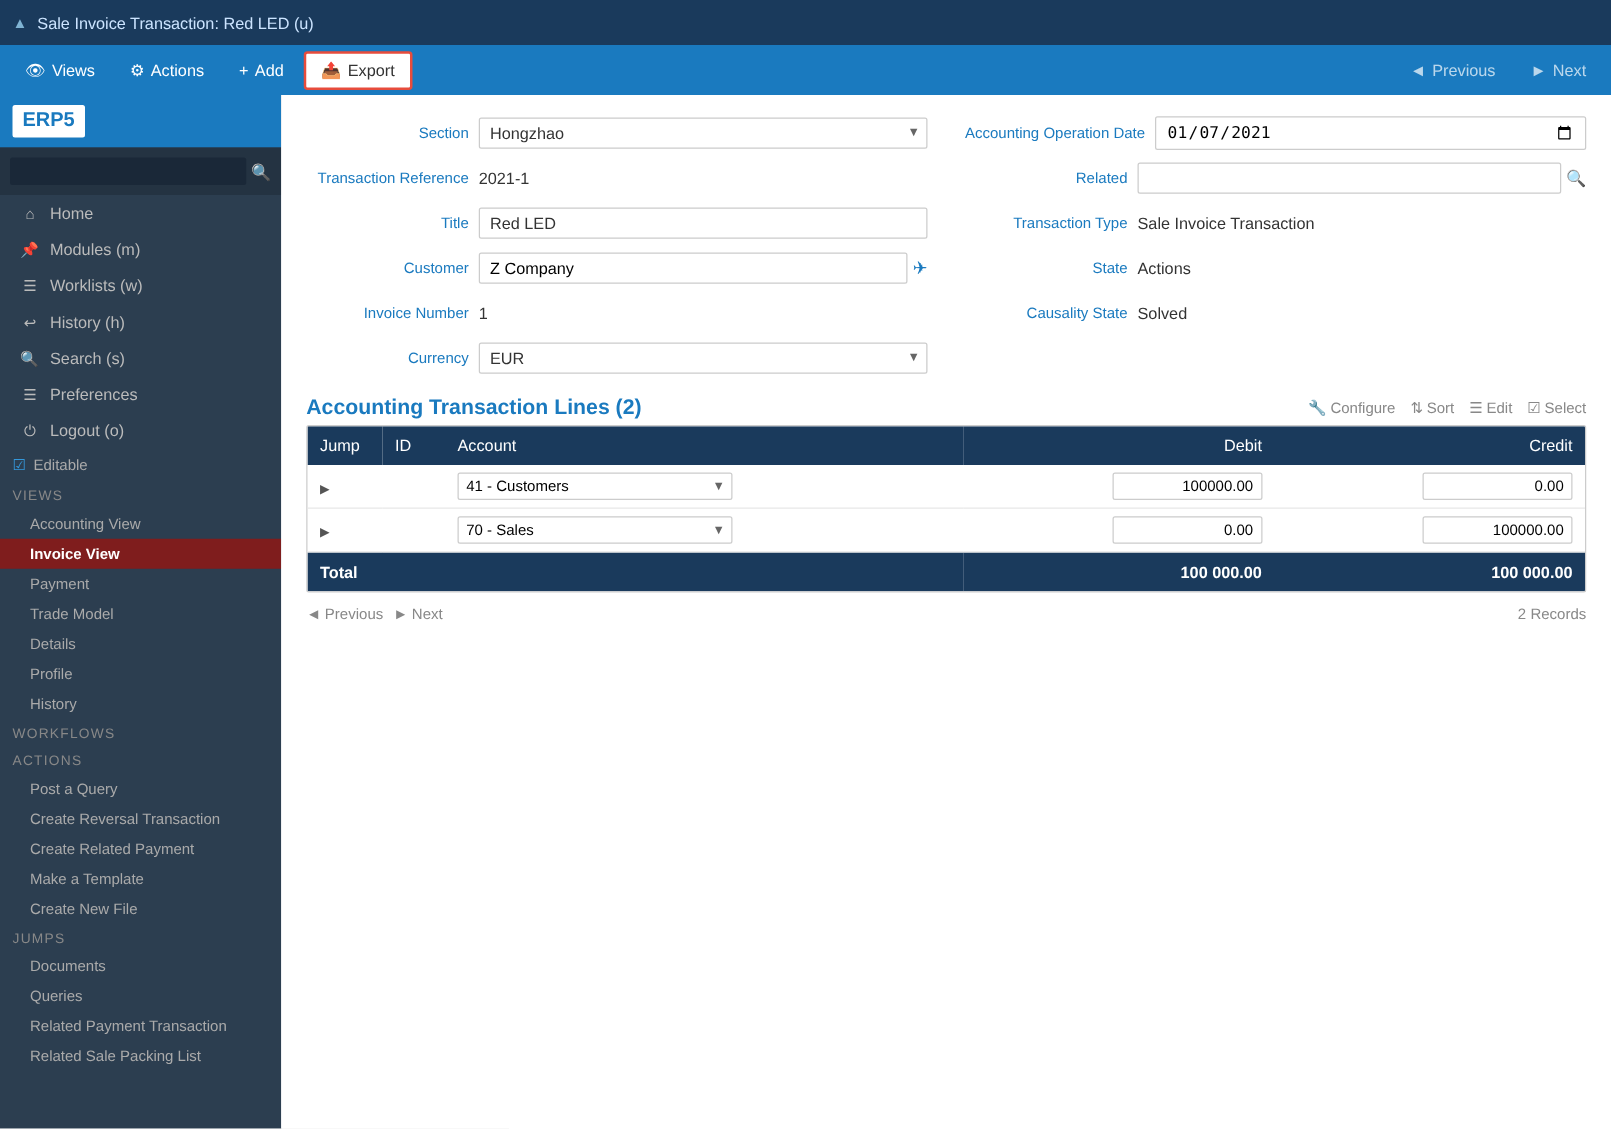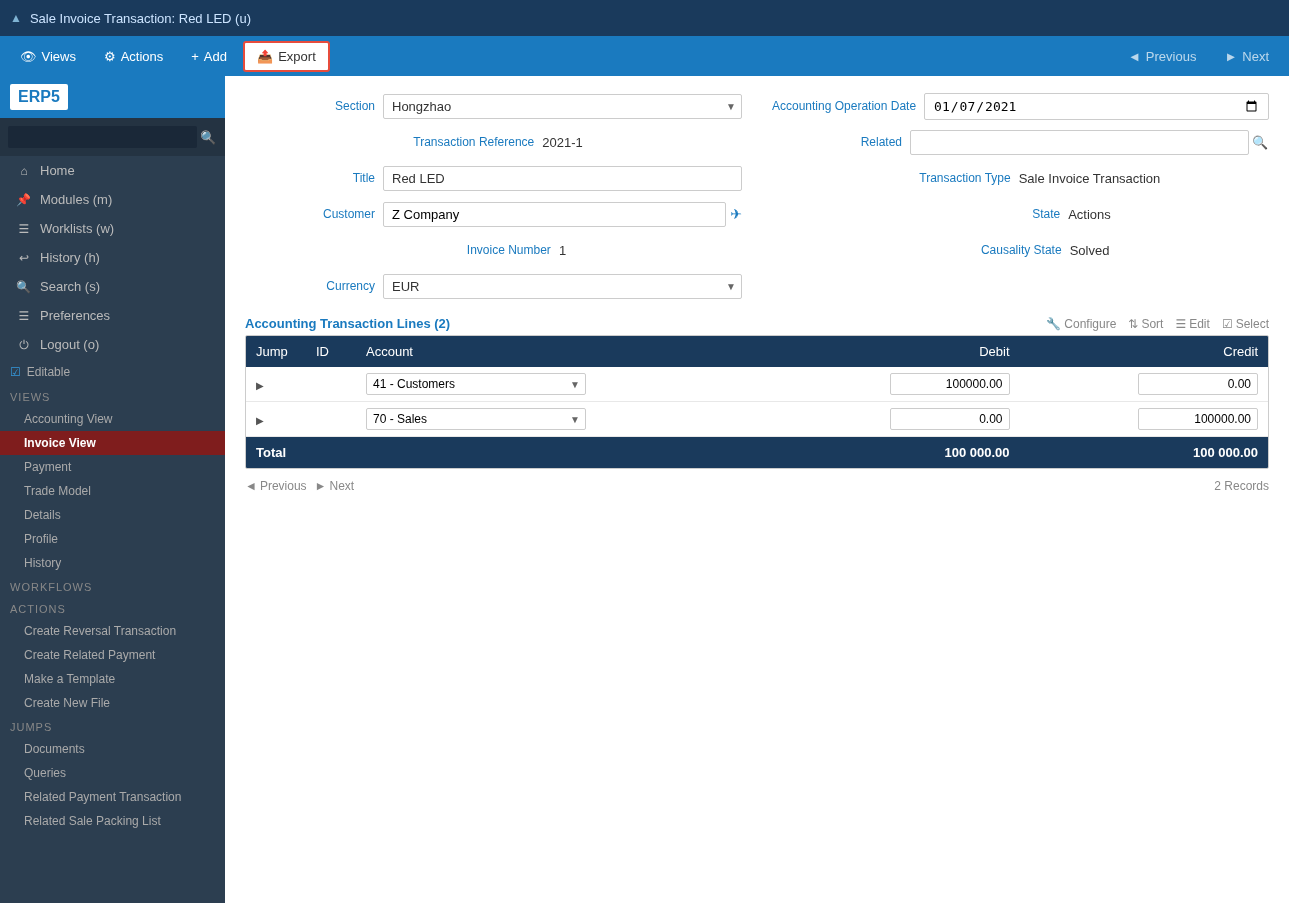--- a/index.html
+++ b/index.html
@@ -158,21 +158,20 @@
       display: grid;
       grid-template-columns: 1fr 1fr;
       gap: 0 30px;
     }
     .form-left, .form-right { display: flex; flex-direction: column; gap: 8px; }
     .form-row {
       display: flex;
       align-items: center;
       gap: 8px;
       min-height: 28px;
-      justify-content: center;
     }
     .form-label {
       color: #1a7abf;
       font-size: 12px;
       min-width: 130px;
       text-align: right;
       flex-shrink: 0;
     }
     .form-label-left {
       color: #1a7abf;
@@ -261,21 +260,21 @@
     .meta-label { color: #1a7abf; font-size: 12px; min-width: 130px; text-align: right; }
     .meta-value { color: #333; font-size: 13px; }
 
     
     .lines-header {
       display: flex;
       align-items: center;
       margin-top: 16px;
       margin-bottom: 4px;
     }
-    .lines-title { font-size: 13px; color: #1a7abf; font-weight: bold; }
+    .lines-title { font-size: 17px; color: #1a7abf; font-weight: bold; }
     .lines-actions {
       margin-left: auto;
       display: flex;
       gap: 12px;
       align-items: center;
     }
     .lines-action-btn {
       background: none;
       border: none;
       color: #888;
@@ -439,20 +438,21 @@
     <div class="sidebar-sub-item active">Invoice View</div>
     <div class="sidebar-sub-item">Payment</div>
     <div class="sidebar-sub-item">Trade Model</div>
     <div class="sidebar-sub-item">Details</div>
     <div class="sidebar-sub-item">Profile</div>
     <div class="sidebar-sub-item">History</div>
 
     <div class="sidebar-section-label">WORKFLOWS</div>
 
     <div class="sidebar-section-label">ACTIONS</div>
+    <div class="sidebar-sub-item">Post a Query</div>
     <div class="sidebar-sub-item">Create Reversal Transaction</div>
     <div class="sidebar-sub-item">Create Related Payment</div>
     <div class="sidebar-sub-item">Make a Template</div>
     <div class="sidebar-sub-item">Create New File</div>
 
     <div class="sidebar-section-label">JUMPS</div>
     <div class="sidebar-sub-item">Documents</div>
     <div class="sidebar-sub-item">Queries</div>
     <div class="sidebar-sub-item">Related Payment Transaction</div>
     <div class="sidebar-sub-item">Related Sale Packing List</div>

